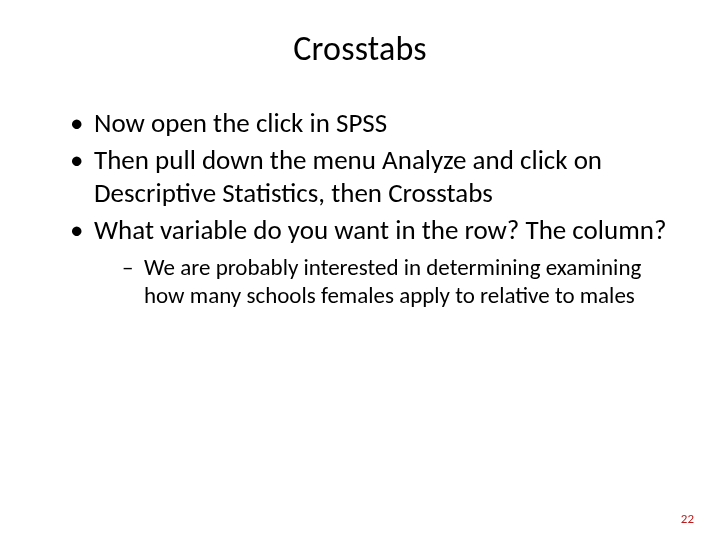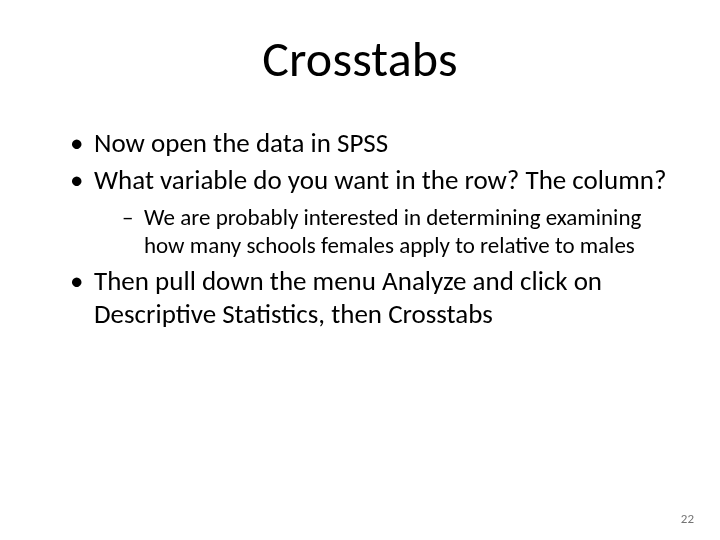--- a/index.html
+++ b/index.html
@@ -13,21 +13,21 @@
     overflow: hidden;
   }
   .slide {
     width: 100%;
     height: 100%;
     padding: 28px 40px 20px 40px;
     position: relative;
   }
   .title {
     text-align: center;
-    font-size: 50px;
+    font-size: 34px;
     font-weight: 400;
     margin-bottom: 38px;
     letter-spacing: 0.2px;
   }
   ul.top {
     list-style: none;
     padding-left: 30px;
   }
   ul.top > li {
     position: relative;
@@ -60,40 +60,40 @@
     position: absolute;
     left: 0;
     top: 0;
     font-size: 23px;
   }
   .pagenum {
     position: absolute;
     bottom: 14px;
     right: 26px;
     font-size: 13px;
-    color: #737373;
+    color: #b91c1c;
   }
 </style>
 </head>
 <body>
 
 <div class="slide">
   <h1 class="title">Crosstabs</h1>
 
   <ul class="top">
     <li>
-      <span>Now open the data in SPSS</span>
+      <span>Now open the click in SPSS</span>
+    </li>
+    <li>
+      <span>Then pull down the menu Analyze and click on Descriptive Statistics, then Crosstabs</span>
     </li>
     <li>
       <span>What variable do you want in the row?  The column?</span>
       <ul class="sub">
         <li>
           <span>We are probably interested in determining examining how many schools females apply to relative to males</span>
         </li>
       </ul>
     </li>
-    <li>
-      <span>Then pull down the menu Analyze and click on Descriptive Statistics, then Crosstabs</span>
-    </li>
   </ul>
 
   <div class="pagenum">22</div>
 </div>
 
 </body></html>

